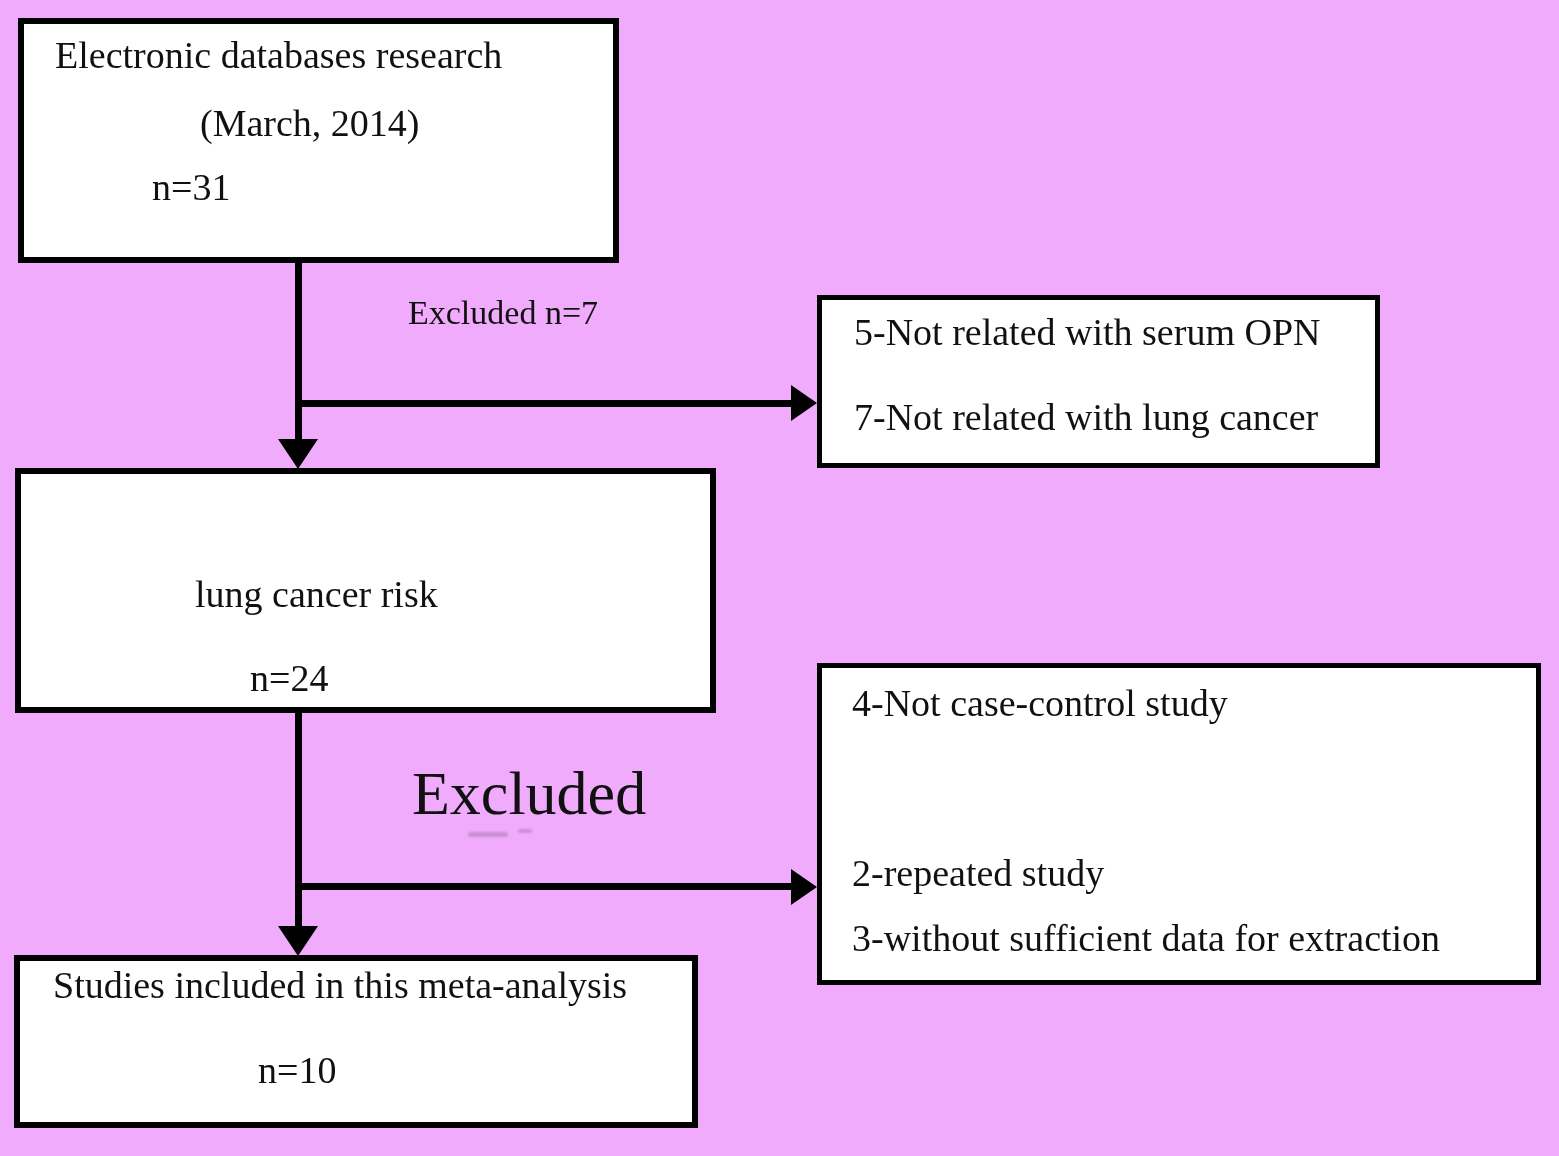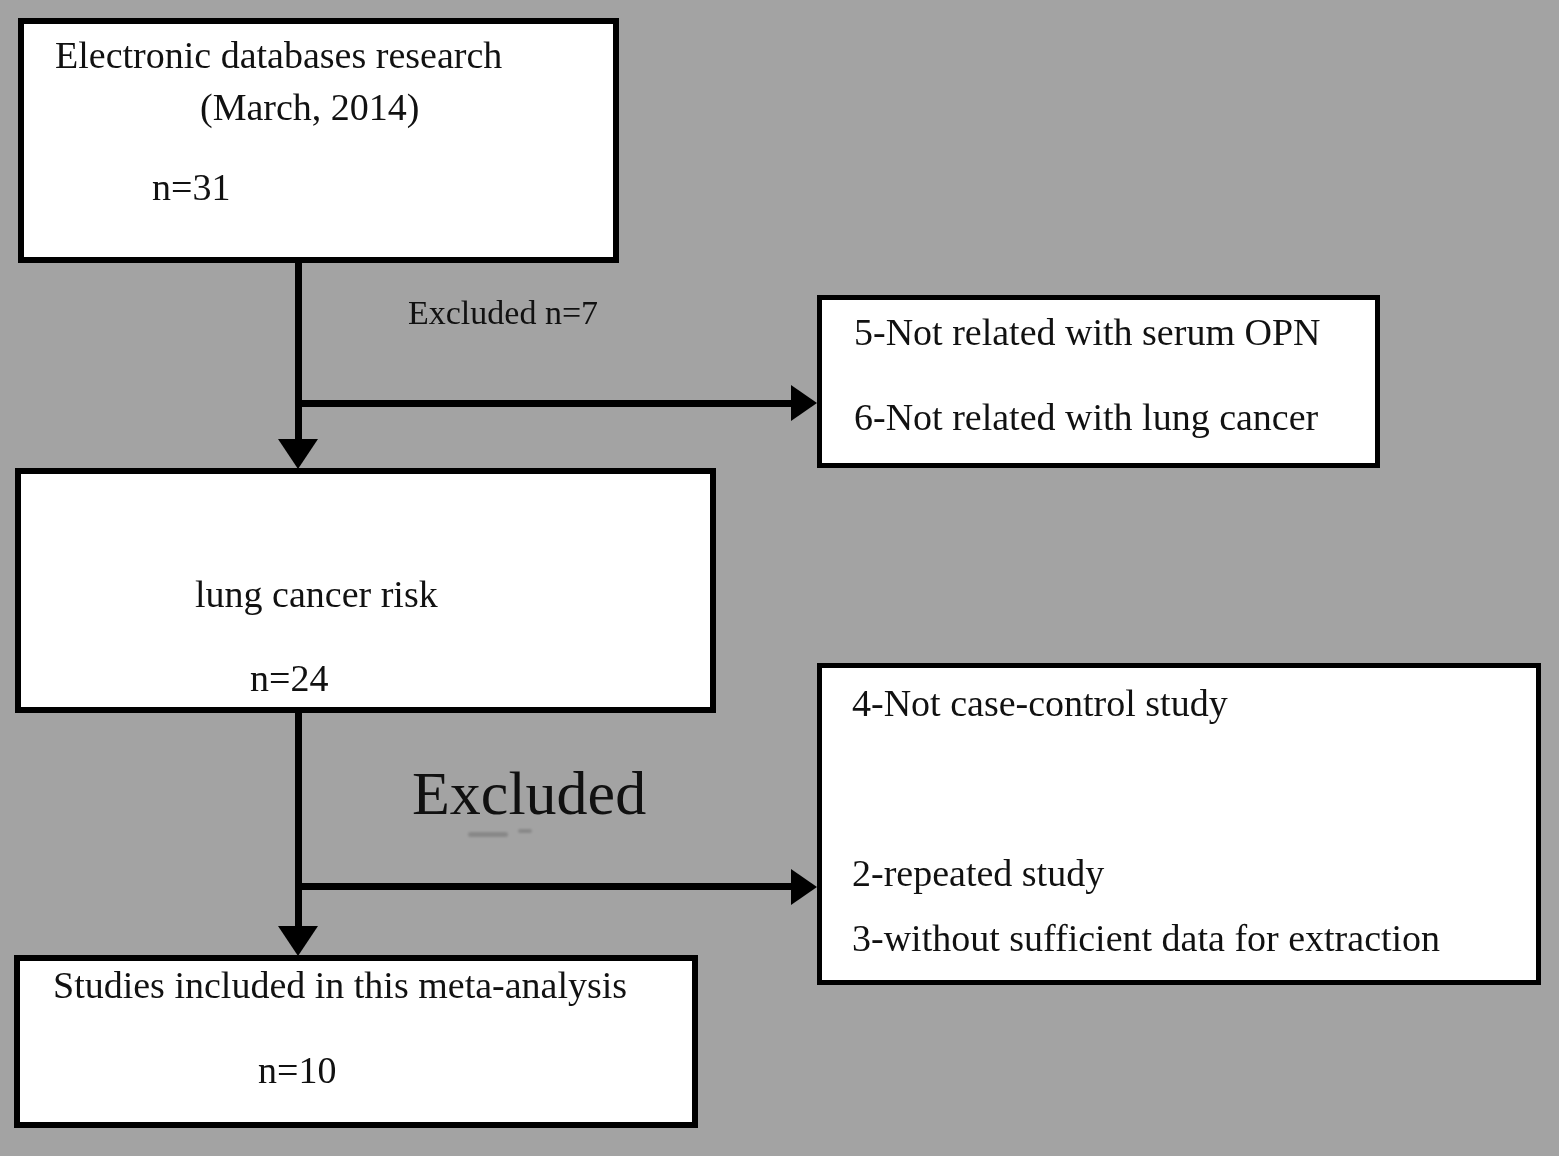--- a/index.html
+++ b/index.html
@@ -1,19 +1,19 @@
 <!DOCTYPE html>
 <html><head>
 <meta charset="utf-8">
 <style>
   html,body{margin:0;padding:0;background:#ffffff;}
   .canvas{
     position:relative;
     width:1559px;height:1156px;
-    background:#a3a3a3;
+    background:#f0abfc;
     font-family:"Liberation Serif","DejaVu Serif",serif;
     color:#111111;
     overflow:hidden;
   }
   .box{
     position:absolute;
     background:#ffffff;
     border:6px solid #000000;
     box-sizing:border-box;
   }
@@ -51,33 +51,33 @@
     border-radius:3px;filter:blur(1px);
   }
 </style>
 </head>
 <body>
 
 <div class="canvas">
 
   <div class="box" style="left:18px;top:18px;width:601px;height:245px;"></div>
   <div class="txt" style="left:55px;top:36px;">Electronic databases research</div>
-  <div class="txt" style="left:200px;top:88px;text-align:center;">(March, 2014)</div>
+  <div class="txt" style="left:200px;top:104px;text-align:center;">(March, 2014)</div>
   <div class="txt" style="left:152px;top:168px;">n=31</div>
 
   <div class="vline" style="left:295px;top:261px;width:7px;height:182px;"></div>
   <div class="arrow-down" style="left:278px;top:439px;"></div>
 
   <div class="hline" style="left:298px;top:400px;width:494px;height:7px;"></div>
   <div class="arrow-right" style="left:791px;top:385px;"></div>
   <div class="lbl" style="left:408px;top:296px;">Excluded n=7</div>
 
   <div class="box thin" style="left:817px;top:295px;width:563px;height:173px;"></div>
   <div class="txt" style="left:854px;top:313px;">5-Not related with serum OPN</div>
-  <div class="txt" style="left:854px;top:398px;">6-Not related with lung cancer</div>
+  <div class="txt" style="left:854px;top:398px;">7-Not related with lung cancer</div>
 
   <div class="box" style="left:15px;top:468px;width:701px;height:245px;"></div>
   <div class="txt" style="left:195px;top:575px;">lung cancer risk</div>
   <div class="txt" style="left:250px;top:659px;">n=24</div>
 
   <div class="vline" style="left:295px;top:710px;width:7px;height:218px;"></div>
   <div class="arrow-down" style="left:278px;top:926px;"></div>
 
   <div class="hline" style="left:298px;top:883px;width:494px;height:7px;"></div>
   <div class="arrow-right" style="left:791px;top:869px;"></div>

